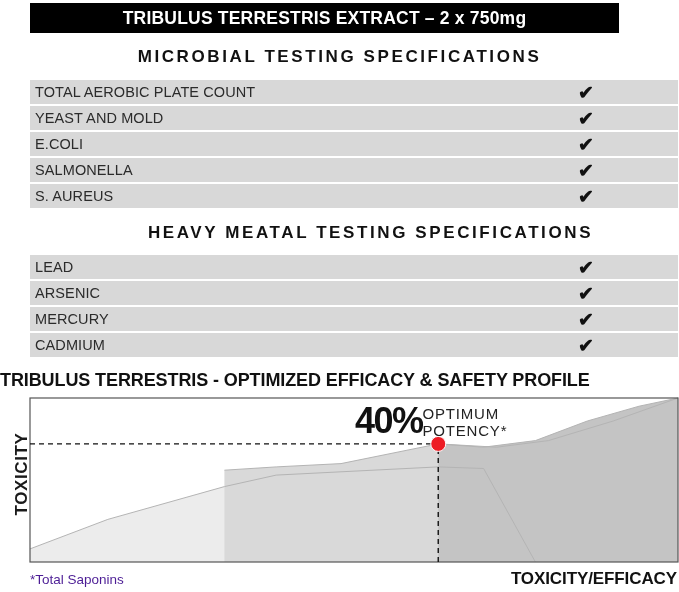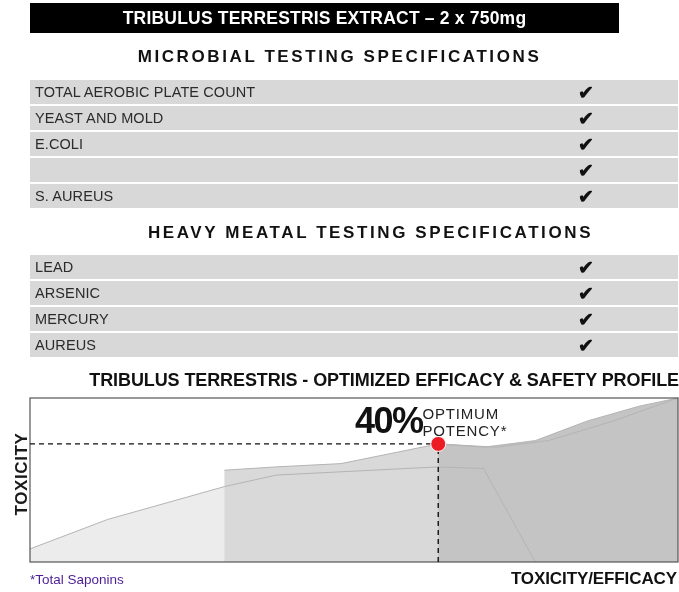--- a/index.html
+++ b/index.html
@@ -66,21 +66,21 @@
     transform:translateY(-50%);
     font-size:19px;
     line-height:1;
     font-weight:bold;
     color:#111111;
   }
 
   
   .chart-title{
     position:absolute;left:0;width:679px;top:370px;
-    text-align:right;
+    text-align:left;
     font-size:18px;
     font-weight:bold;
     letter-spacing:-0.1px;
     color:#111111;
     white-space:nowrap;
   }
   .chart-wrap{
     position:absolute;left:0;top:392px;width:679px;height:200px;
   }
   .y-axis-label{
@@ -147,20 +147,21 @@
     </div>
     <div class="spec-row">
       <span class="label">YEAST AND MOLD</span>
       <span class="check">✔</span>
     </div>
     <div class="spec-row">
       <span class="label">E.COLI</span>
       <span class="check">✔</span>
     </div>
     <div class="spec-row">
+      <span class="label">SALMONELLA</span>
       <span class="check">✔</span>
     </div>
     <div class="spec-row">
       <span class="label">S. AUREUS</span>
       <span class="check">✔</span>
     </div>
   </div>
 
   <div class="section-heading" id="heading-heavy">HEAVY MEATAL TESTING SPECIFICATIONS</div>
 
@@ -171,21 +172,21 @@
     </div>
     <div class="spec-row">
       <span class="label">ARSENIC</span>
       <span class="check">✔</span>
     </div>
     <div class="spec-row">
       <span class="label">MERCURY</span>
       <span class="check">✔</span>
     </div>
     <div class="spec-row">
-      <span class="label">AUREUS</span>
+      <span class="label">CADMIUM</span>
       <span class="check">✔</span>
     </div>
   </div>
 
   <div class="chart-title">TRIBULUS TERRESTRIS - OPTIMIZED EFFICACY &amp; SAFETY PROFILE</div>
 
   <div class="chart-wrap">
     <div class="y-axis-label">TOXICITY</div>
     <svg class="chart-svg" id="chart-svg" width="679" height="180" viewBox="0 0 679 180">
         <path d="M30.0,156.9 L107.8,127.4 L224.4,94.6 L276.2,83.1 L341.0,79.8 L438.2,74.9 L483.6,76.5 L535.4,170.0 L535.4,170 L30.0,170 Z" fill="#ececec" stroke="none"></path>

